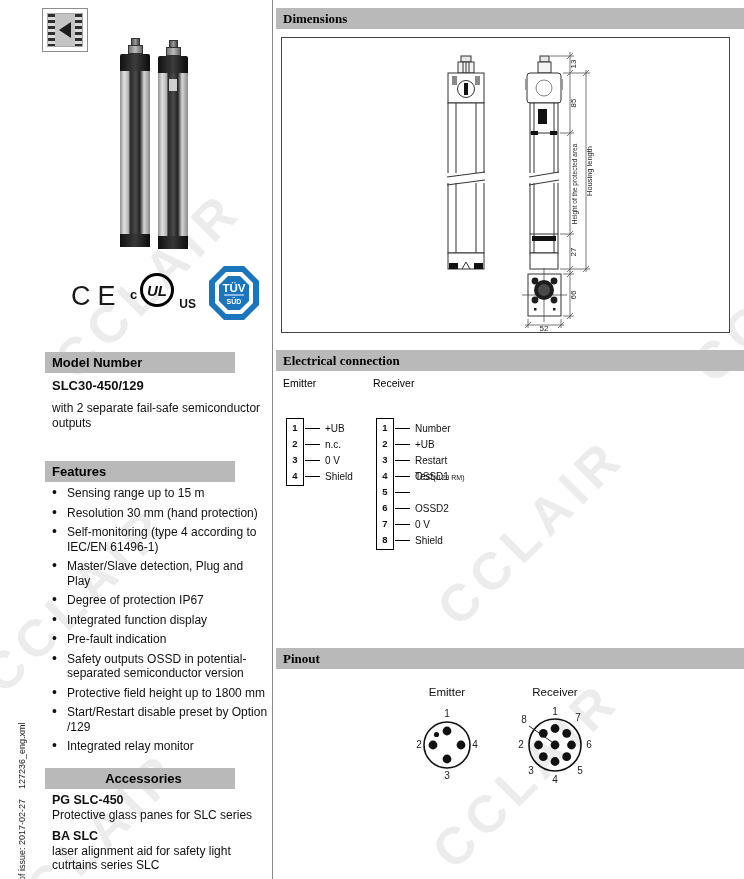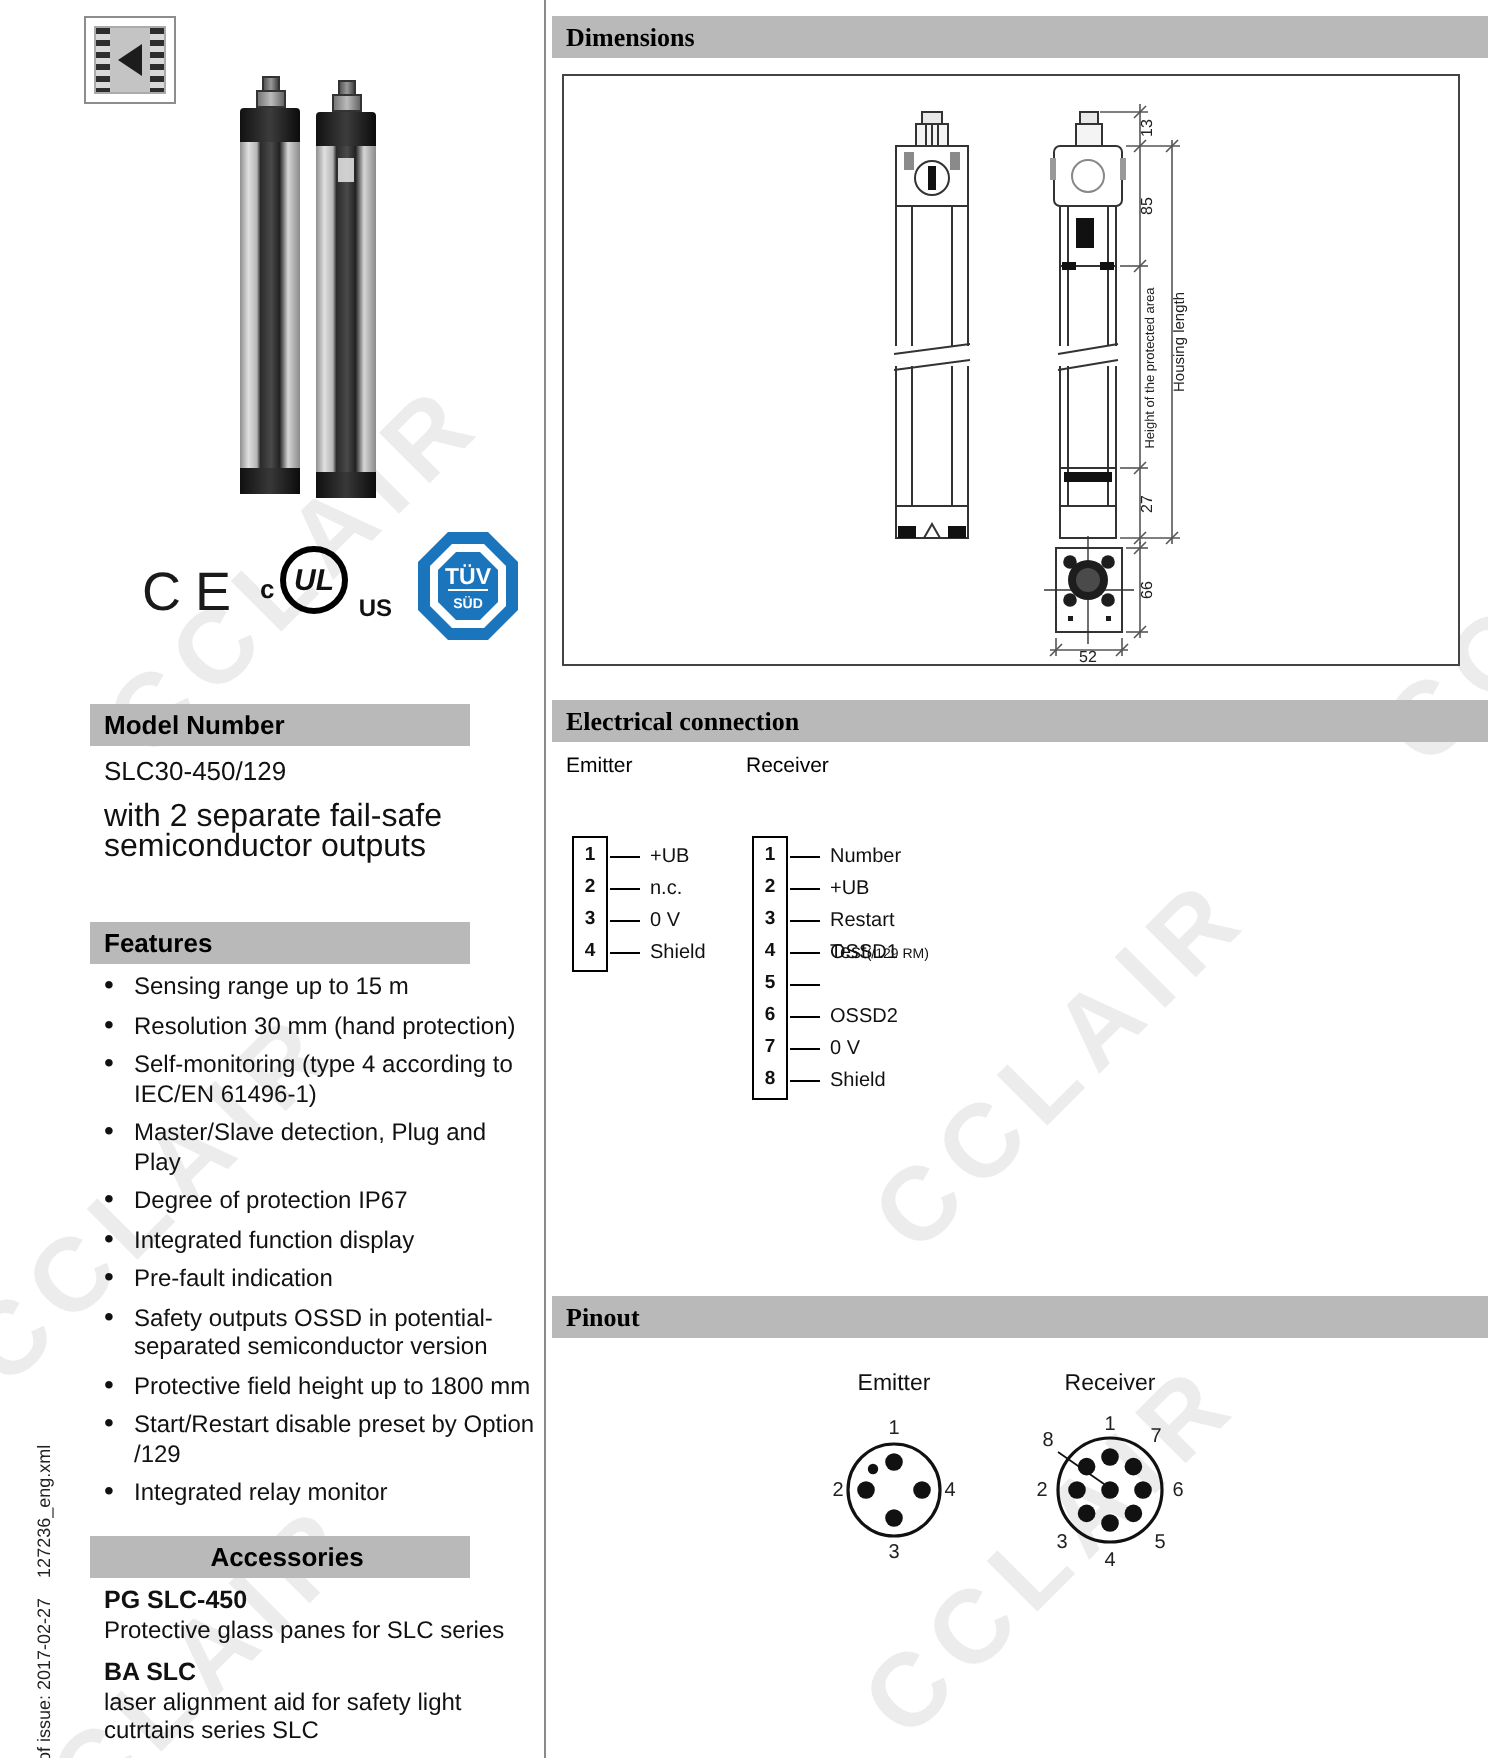--- a/index.html
+++ b/index.html
@@ -43,22 +43,22 @@
     border-radius:50%;display:flex;align-items:center;justify-content:center;
     font-size:15px;font-weight:bold;font-style:italic;box-sizing:border-box;}
   .ul-us{position:absolute;right:-4px;bottom:4px;font-size:12px;font-weight:bold;margin-left:36px;}
   .tuv-mark{position:absolute;left:208px;top:265px;}
   
   .bar{position:absolute;height:21px;background:#b9b9b9;font-size:13px;font-weight:bold;
     line-height:21px;padding-left:7px;box-sizing:border-box;color:#000;}
   .bar-left{left:45px;width:190px;}
   .bar-right{left:276px;width:518px;font-family:Liberation Serif, serif;}
   
-  .model-number{position:absolute;left:52px;top:378px;font-size:13px;font-weight:normal;}
-  .model-desc{position:absolute;left:52px;top:401px;width:216px;font-size:16px;line-height:15px;}
+  .model-number{position:absolute;left:52px;top:378px;font-size:13px;font-weight:bold;}
+  .model-desc{position:absolute;left:52px;top:401px;width:216px;font-size:12px;line-height:15px;}
   .features-list{position:absolute;left:50px;top:486px;width:218px;margin:0;padding:0;list-style:none;}
   .features-list li{position:relative;padding-left:17px;font-size:12px;line-height:14.5px;margin-bottom:5px;}
   .features-list li::before{content:"\2022";position:absolute;left:2px;top:-1px;font-size:14px;}
   .acc-name{position:absolute;left:52px;font-size:12.5px;font-weight:bold;}
   .acc-desc{position:absolute;left:52px;width:212px;font-size:12px;line-height:14px;}
   
   .col-divider{position:absolute;left:272px;top:0;width:1px;height:879px;background:#8a8a8a;}
   .dims-box{position:absolute;left:281px;top:37px;width:449px;height:296px;border:1px solid #444;box-sizing:border-box;background:#fff;}
   
   .elec-title{position:absolute;font-size:10.5px;color:#000;}

